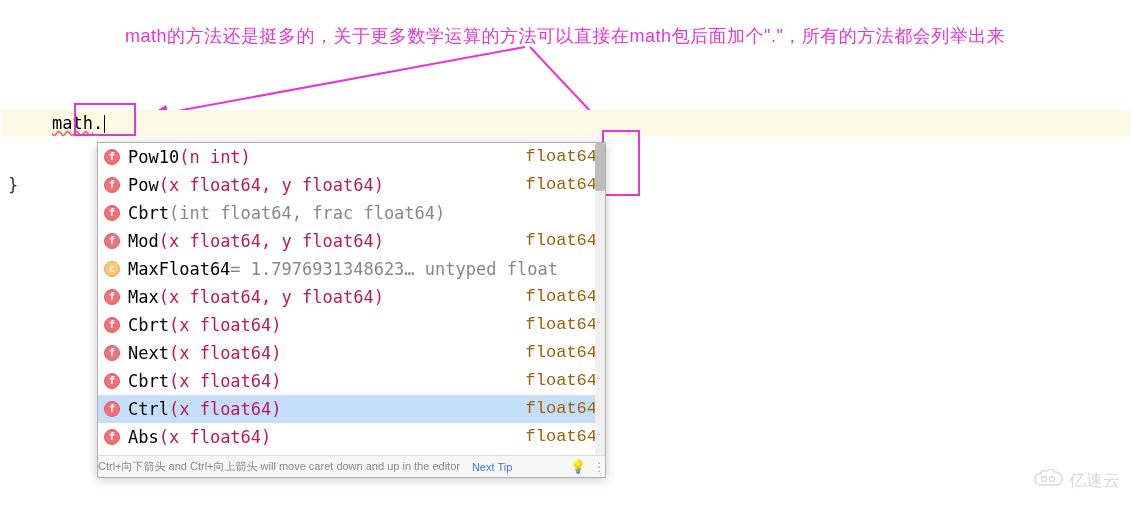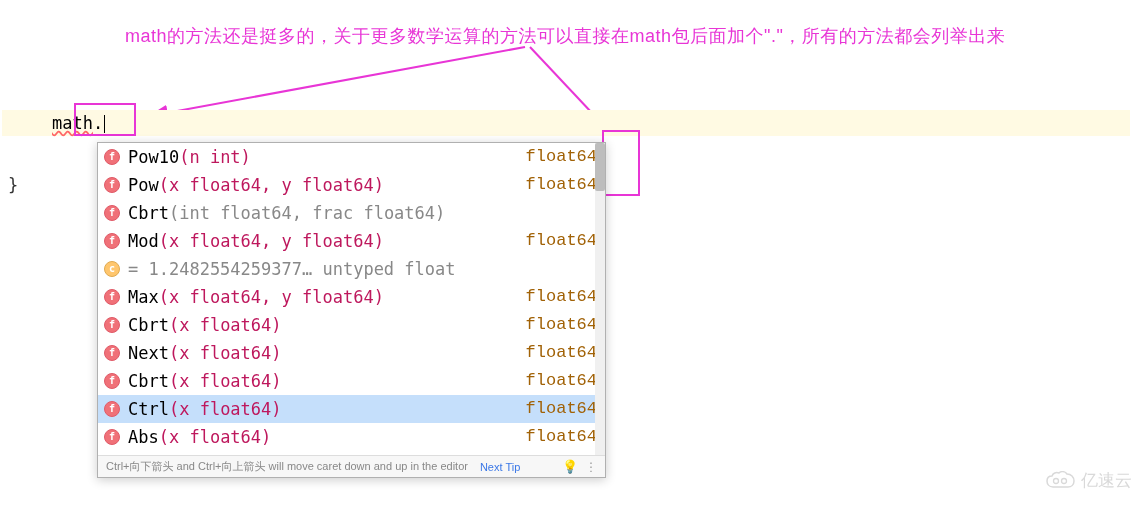--- a/index.html
+++ b/index.html
@@ -137,47 +137,46 @@
       position: absolute;
       right: 0;
       top: 0;
       width: 10px;
       height: 48px;
       background: #bdbdbd;
       border-radius: 2px;
     }
     .popup-footer {
       border-top: 1px solid #ddd;
-      padding: 3px 8px;
+      padding: 3px 0;
       font-size: 11px;
       color: #888;
       font-family: 'Microsoft YaHei', sans-serif;
       display: flex;
       align-items: center;
       background: #f7f7f7;
     }
     .popup-footer .tip-link { color: #3b78e7; margin-left: 12px; cursor: pointer; }
     .popup-footer .bulb {
       margin-left: auto;
       color: #f5a623;
       font-size: 13px;
     }
     .popup-footer .dots {
       margin-left: 6px;
       color: #999;
       font-size: 12px;
     }
     .watermark {
       position: absolute;
-      right: 0;
+      right: 12px;
       bottom: 18px;
       color: #d9d9d9;
       font-size: 17px;
       display: flex;
-      align-items: center;
       gap: 4px;
     }
     .watermark-icon {
       display: inline-flex;
     }
   </style>
 </head>
 <body>
 
 <div class="annotation">math的方法还是挺多的，关于更多数学运算的方法可以直接在math包后面加个"."，所有的方法都会列举出来</div>
@@ -224,21 +223,22 @@
         <span class="extra">  (int float64, frac float64)</span>
       </div>
       <div class="popup-item">
         <span class="icon icon-f">f</span>
         <span class="name">Mod</span>
         <span class="params">(x float64, y float64)</span>
         <span class="right">float64</span>
       </div>
       <div class="popup-item">
         <span class="icon icon-c">c</span>
-        <span class="extra"> = 1.2482554259377… untyped float</span>
+        <span class="name">MaxFloat64</span>
+        <span class="extra"> = 1.7976931348623… untyped float</span>
       </div>
       <div class="popup-item">
         <span class="icon icon-f">f</span>
         <span class="name">Max</span>
         <span class="params">(x float64, y float64)</span>
         <span class="right">float64</span>
       </div>
       <div class="popup-item">
         <span class="icon icon-f">f</span>
         <span class="name">Cbrt</span>

